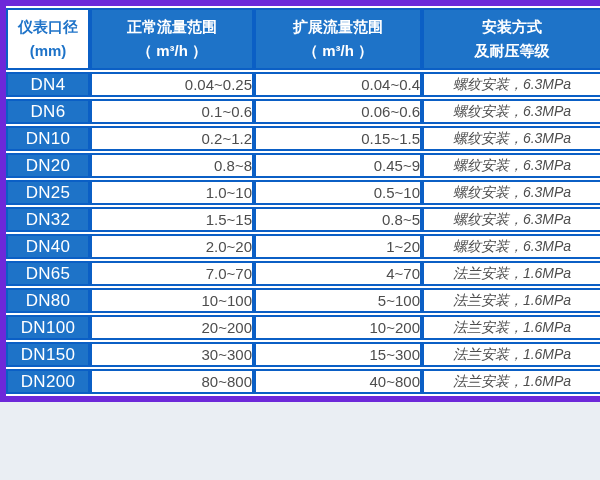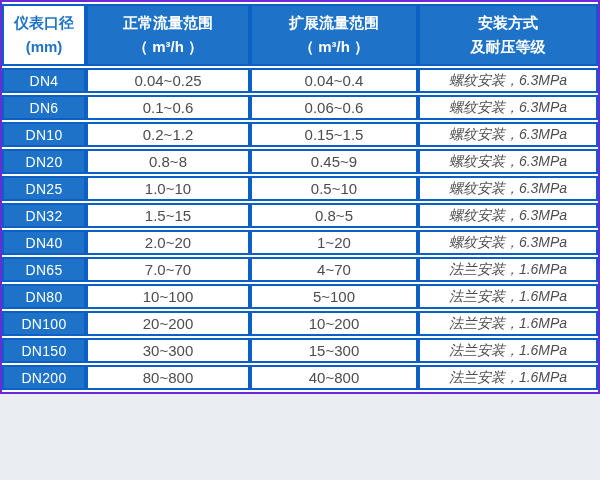--- a/index.html
+++ b/index.html
@@ -6,21 +6,21 @@
   body {
     width: 600px; height: 480px;
     background: #eaeef3;
     font-family: "Liberation Sans", "DejaVu Sans", sans-serif;
     overflow: hidden;
   }
   .table-wrap {
     position: absolute;
     left: 0; top: 0;
     width: 596px;
-    border: 2px solid #6d28d9;
+    border: 6px solid #6d28d9;
     background: #0ea5e9;
     box-sizing: border-box;
     width: 600px;
   }
   table.spec {
     width: 100%;
     table-layout: fixed;
     border-collapse: separate;
     border-spacing: 0 2px;
     background: #ffffff;
@@ -46,26 +46,27 @@
     white-space: pre-line;
   }
   th.th-first {
     background: #ffffff;
     color: #1e73c8;
   }
   td { height: 21px; font-size: 15px; }
   td.td-dn {
     background: #1e73c8;
     color: #ffffff;
-    font-size: 14px;
+    font-size: 17px;
     letter-spacing: 0.3px;
   }
   td.td-val {
     background: #ffffff;
     color: #4d4d4d;
+    text-align: right;
   }
   td.td-install {
     background: #ffffff;
     color: #4d4d4d;
     font-size: 14px;
     font-style: italic;
   }
 </style>
 </head>
 <body>

